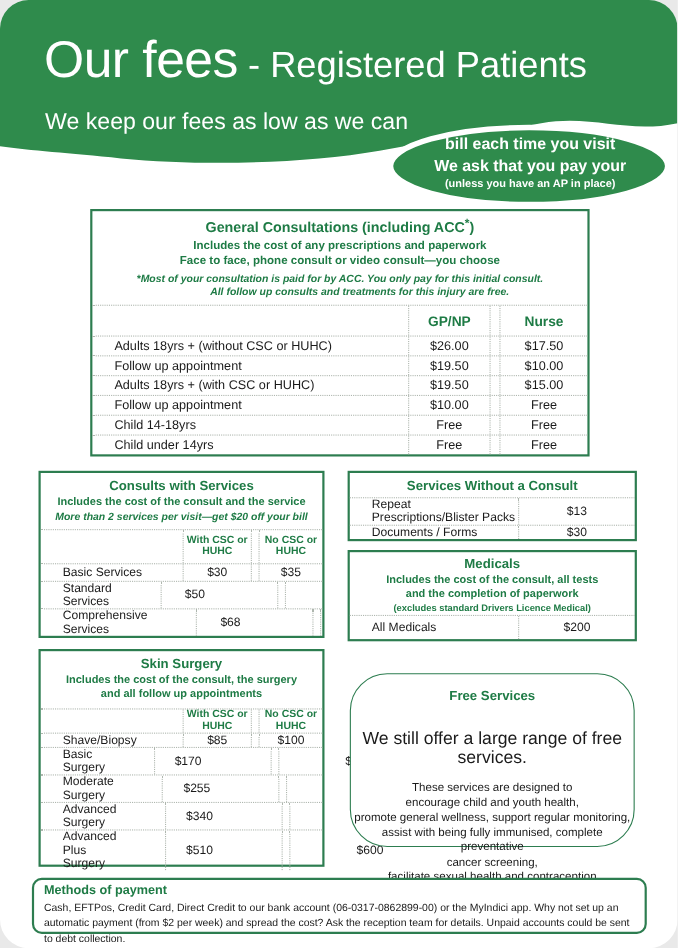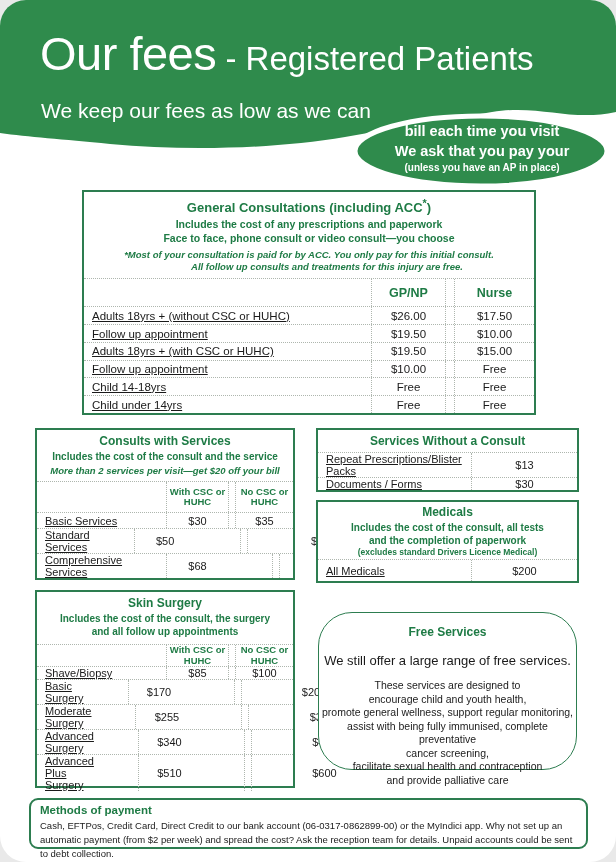--- a/index.html
+++ b/index.html
@@ -18,21 +18,21 @@
   .badge-text .b1{font-size:14.5px;line-height:20px;}
   .badge-text .b3{font-size:10px;line-height:14px;}
   
   .box{position:absolute;background:#fff;border:2px solid #2d7d50;box-sizing:border-box;display:flex;flex-direction:column;}
   .g{color:#1e7b45;font-weight:bold;}
   .ital{font-style:italic;}
   .thead{text-align:center;}
   .dot-t{border-top:1px dotted #aeb6ae;}
   .dot-b{border-bottom:1px dotted #aeb6ae;}
   .cell{display:flex;align-items:center;box-sizing:border-box;}
-  .lbl{justify-content:flex-start;padding-left:8px;text-decoration:underline;}
+  .lbl{justify-content:flex-start;padding-left:20px;}
   .val{justify-content:center;}
   .v-l{border-left:1px dotted #aeb6ae;}
   .v-lr{border-left:1px dotted #aeb6ae;border-right:1px dotted #aeb6ae;}
   
   .gc-head{padding-top:5px;}
   .gc-title{font-size:13px;margin-bottom:3px;}
   .gc-sub{font-size:10.5px;line-height:13.5px;}
   .gc-note{font-size:9.5px;line-height:12px;margin-top:4px;}
   .gc-colrow{display:grid;grid-template-columns:1fr 74px 10px 79px;height:27px;margin-top:5px;}
   .gc-colrow .cell{font-size:12.5px;}
@@ -47,21 +47,21 @@
   .sm-sub{font-size:10px;line-height:13px;margin-top:2px;}
   .sm-note{font-size:9.5px;line-height:12px;margin-top:2px;}
   
   .sv-title{font-size:12px;height:22px;display:flex;align-items:center;justify-content:center;}
   .sv-row{display:grid;grid-template-columns:1fr 106px;flex:1;font-size:11px;}
   .sv-row + .sv-row{border-top:1px dotted #aeb6ae;}
   .md-row{display:grid;grid-template-columns:1fr 106px;height:21px;font-size:11px;margin-top:auto;}
   
   .free-box{position:absolute;background:#fff;border:1.5px solid #2d7d50;border-radius:34px;box-sizing:border-box;text-align:center;}
   .free-title{font-size:12px;margin-top:12px;}
-  .free-intro{font-size:13px;margin-top:14px;}
+  .free-intro{font-size:16px;margin-top:24px;}
   .free-line{font-size:10.5px;line-height:13.5px;}
   .free-group{margin-top:11px;}
   
   .pay-box{position:absolute;background:#fff;border:2px solid #2d7d50;border-radius:9px;box-sizing:border-box;padding:4px 9px;}
   .pay-title{font-size:11.5px;}
   .pay-body{font-size:9.5px;line-height:14px;margin-top:3px;color:#1a1a1a;}
 </style>
 </head>
 <body>
 

